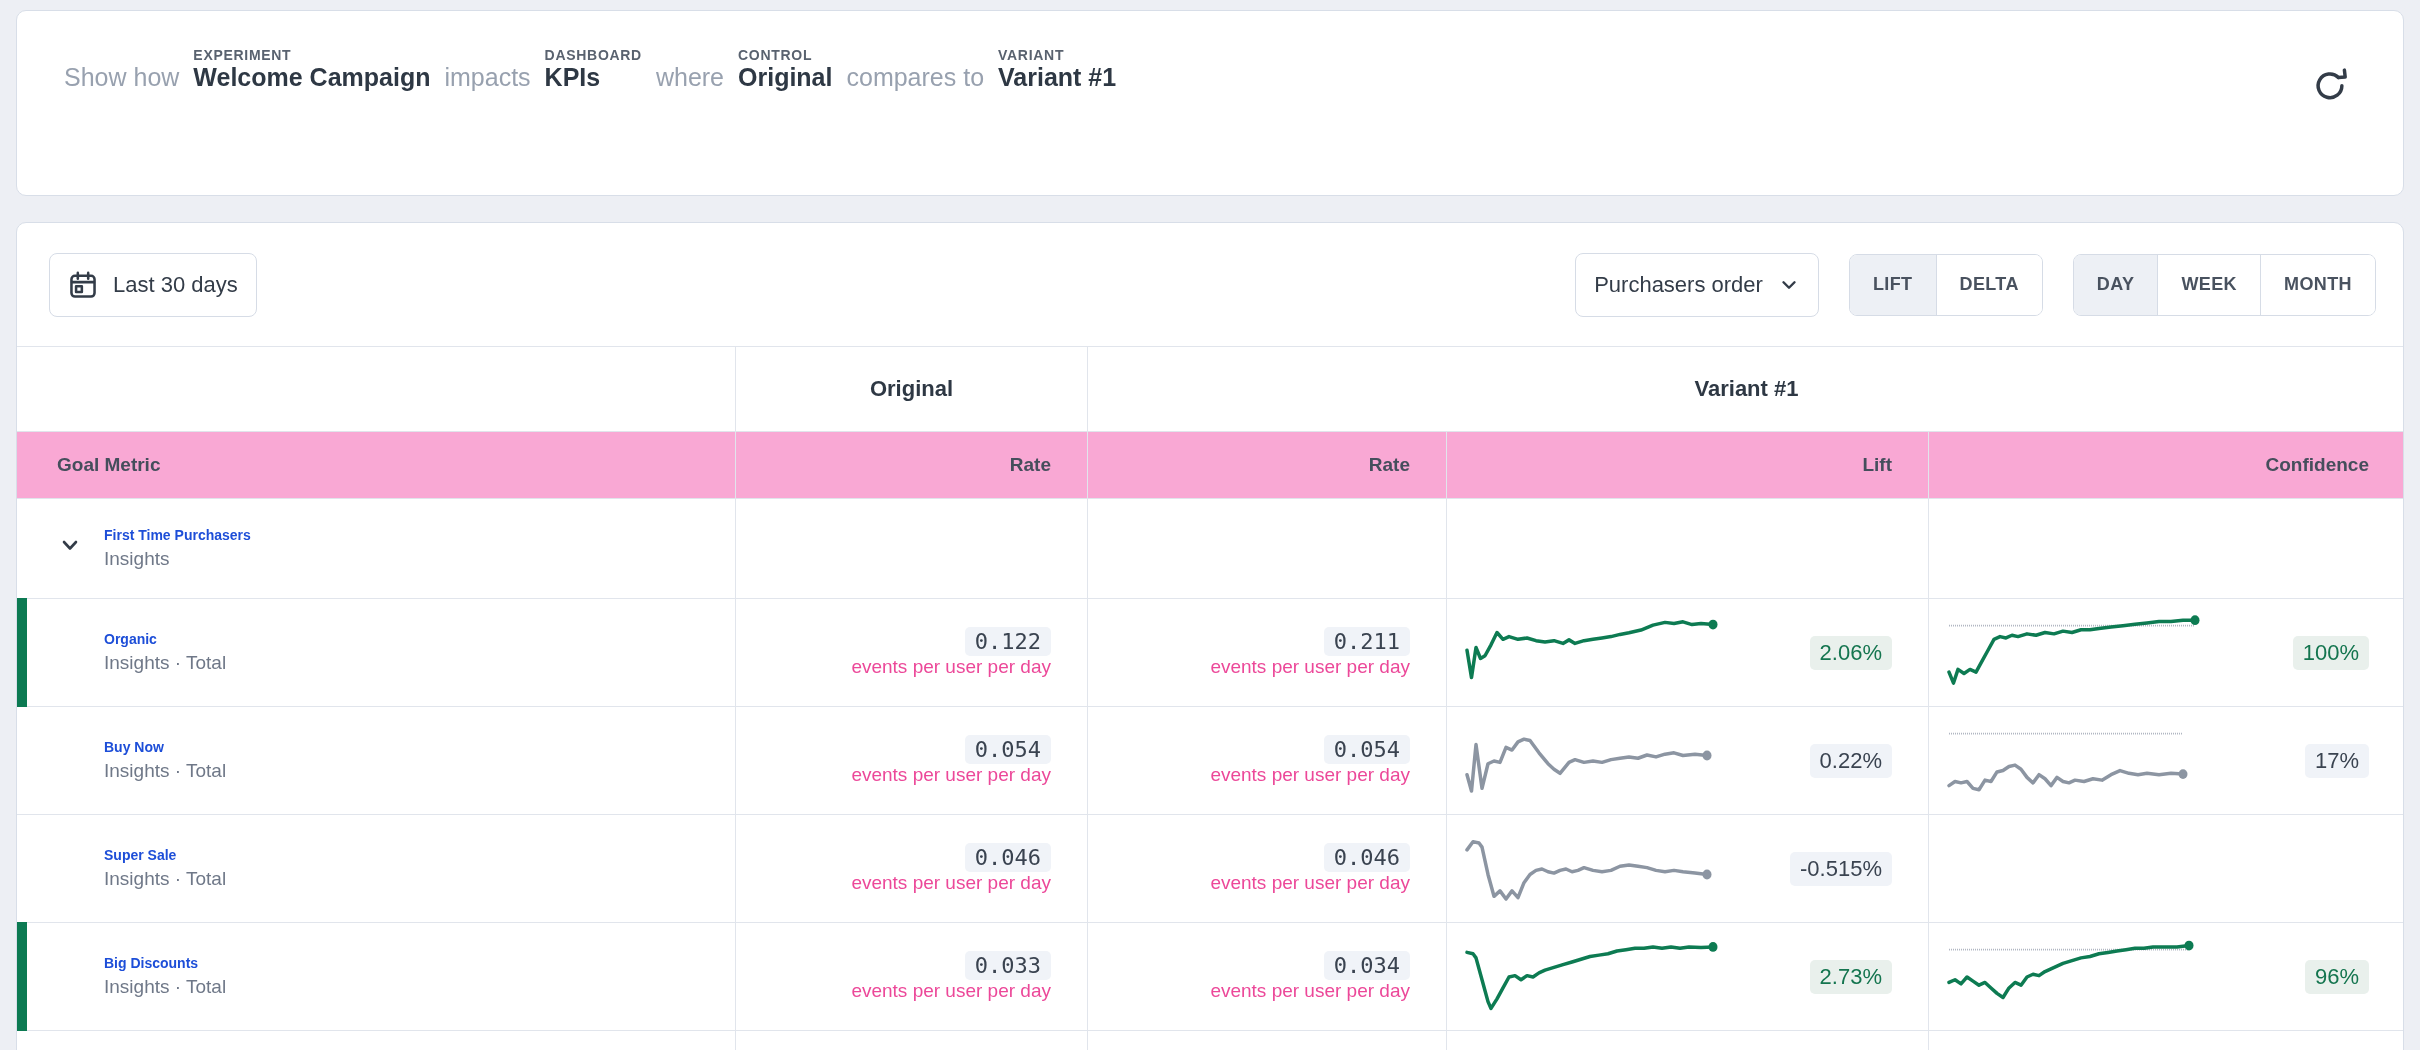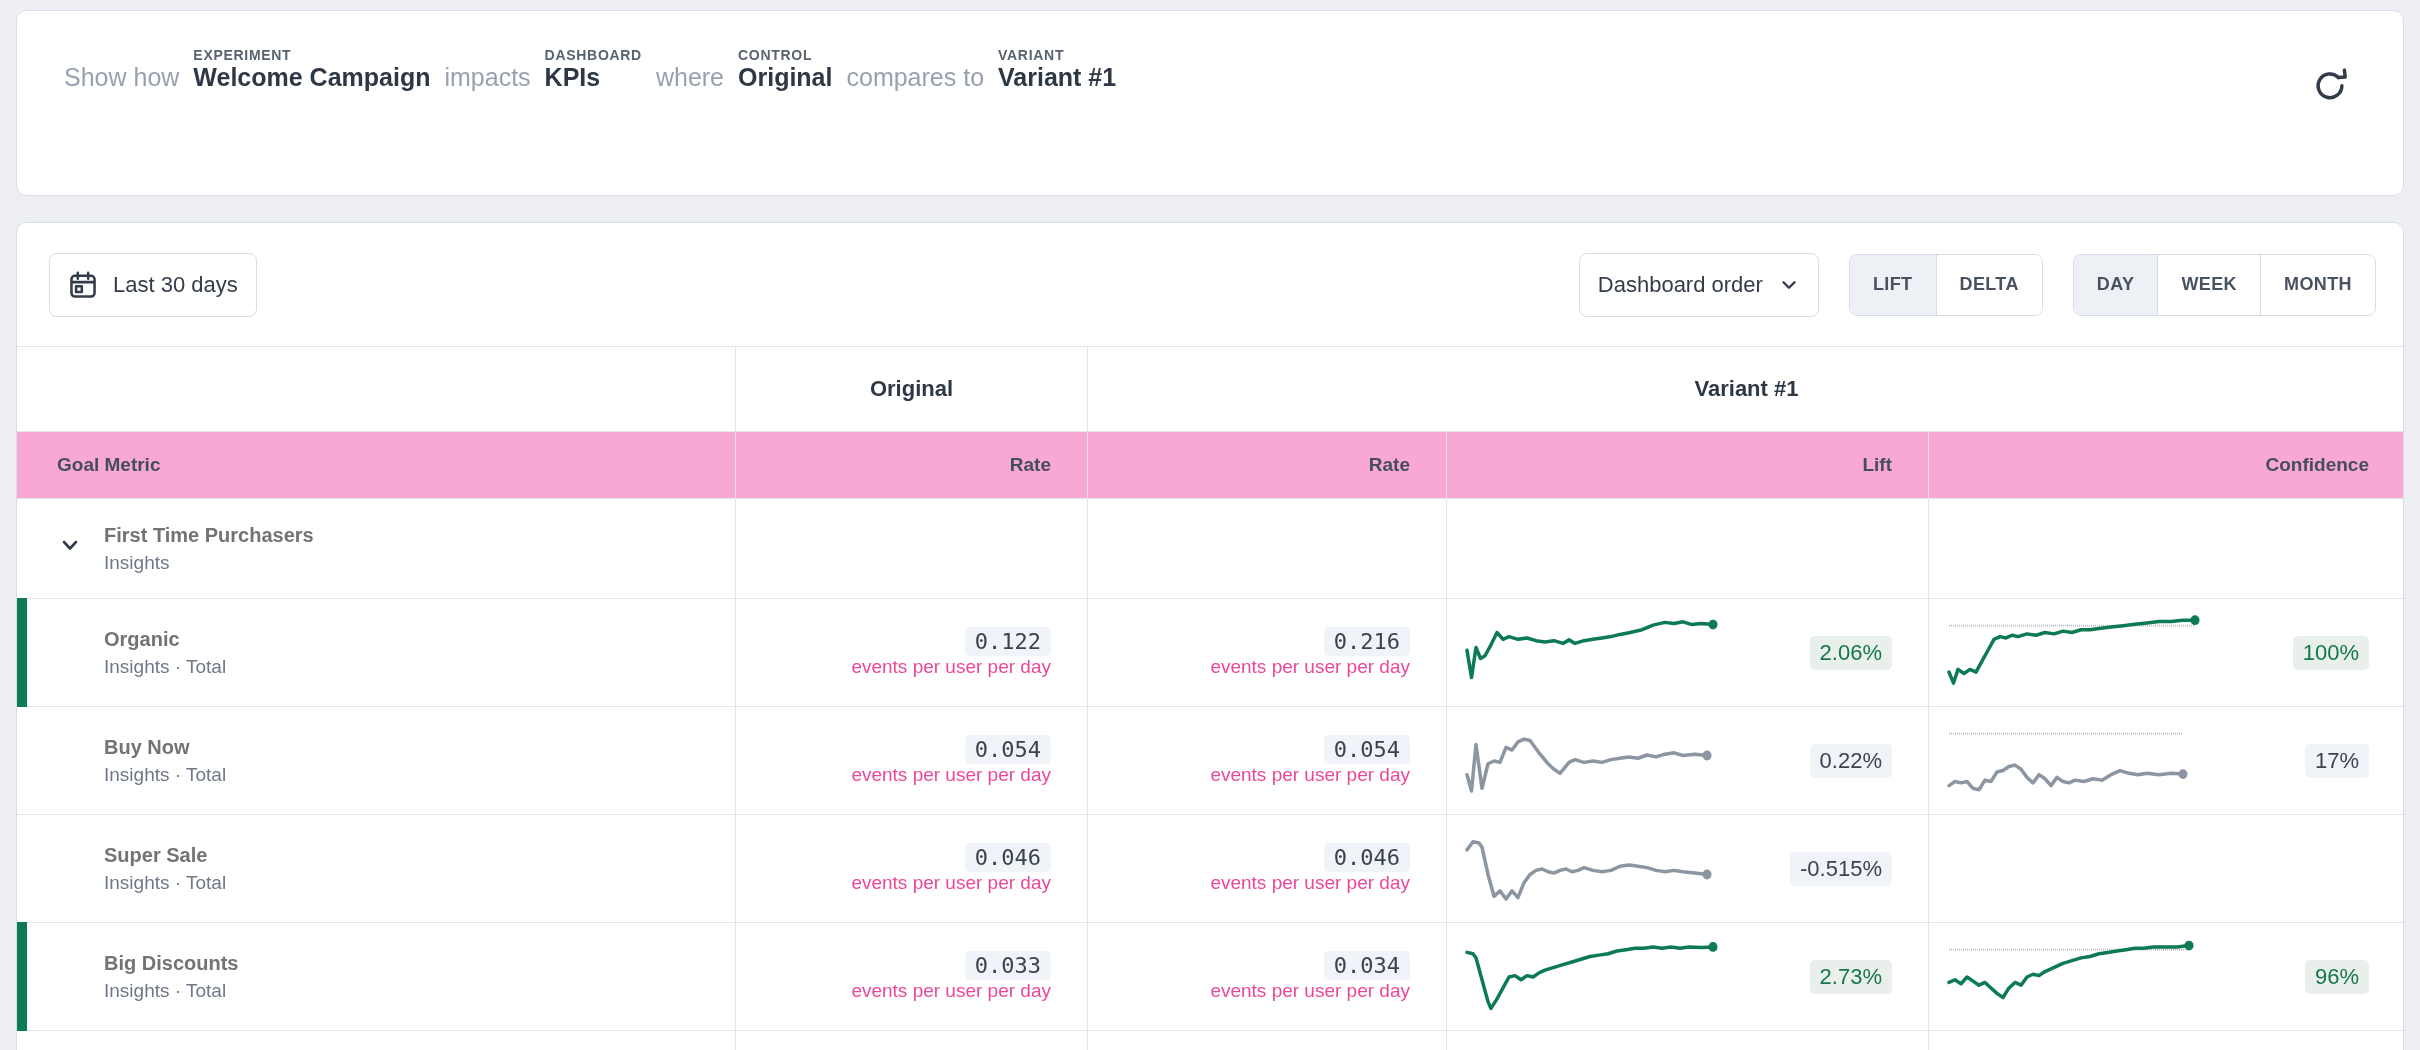--- a/index.html
+++ b/index.html
@@ -41,21 +41,21 @@
   .sub-cell{display:flex;align-items:center;font-size:19px;font-weight:700;color:#454e5c;}
   .sub-left{padding-left:40px;justify-content:flex-start;}
   .sub-right{padding-right:36px;justify-content:flex-end;}
   .row-parent{height:100px;}
   .row-metric{height:108px;}
   .row-partial{height:40px;border-bottom:none;}
   .row-metric[data-tone-applied="green"]::before{content:"";position:absolute;left:0;top:-1px;bottom:-1px;width:10px;background:#0c7a52;z-index:2;}
 
   .c-name{display:flex;align-items:center;padding-left:87px;}
   .name-wrap{display:flex;flex-direction:column;gap:5px;}
-  .metric-link{font-size:20px;font-weight:700;color:#737373;text-decoration:none;cursor:pointer;}
+  .metric-link{font-size:14px;font-weight:700;color:#1d4ed8;text-decoration:none;cursor:pointer;}
   .metric-sub{font-size:19px;color:#6f7888;}
   .collapse-toggle{position:absolute;left:36px;top:30px;width:34px;height:34px;background:transparent;border:none;padding:0;cursor:pointer;}
 
   .c-rate{display:flex;flex-direction:column;align-items:flex-end;justify-content:center;padding-right:36px;}
   .rate-chip{font-family:"DejaVu Sans Mono",monospace;font-size:22px;color:#3a4350;background:#f0f3f8;padding:2px 10px;border-radius:5px;}
   .rate-unit{font-size:19px;color:#ec4899;}
 
   .c-spark{position:relative;}
   .spark{position:absolute;left:14px;top:50%;transform:translateY(-50%);width:300px;height:82px;overflow:visible;}
   .spark .ln{fill:none;stroke-width:3.5px;vector-effect:non-scaling-stroke;stroke-linejoin:round;stroke-linecap:round;stroke:#8c95a2;}
@@ -113,21 +113,21 @@
           <line class="icon-stroke" x1="8.5" y1="2.5" x2="8.5" y2="7.5"></line>
           <line class="icon-stroke" x1="17.5" y1="2.5" x2="17.5" y2="7.5"></line>
           <line class="icon-stroke" x1="3.5" y1="10.5" x2="22.5" y2="10.5"></line>
           <rect class="icon-stroke" x="7" y="14" width="5" height="5"></rect>
         </svg>
         <span>Last 30 days</span>
       </button>
 
       <div class="toolbar-right">
         <button class="btn">
-          <span>Dashboard order</span>
+          <span>Purchasers order</span>
           <svg width="22" height="22" viewBox="0 0 20 20">
             <polyline class="icon-stroke" points="5,7.5 10,12.5 15,7.5"></polyline>
           </svg>
         </button>
 
         <div class="seg-group">
           <button class="seg selected">LIFT</button>
           <button class="seg">DELTA</button>
         </div>
 
@@ -178,21 +178,21 @@
           <div class="name-wrap">
             <a class="metric-link">Organic</a>
             <div class="metric-sub">Insights · Total</div>
           </div>
         </div>
         <div class="cell c-rate">
           <span class="rate-chip">0.122</span>
           <span class="rate-unit">events per user per day</span>
         </div>
         <div class="cell c-rate">
-          <span class="rate-chip">0.216</span>
+          <span class="rate-chip">0.211</span>
           <span class="rate-unit">events per user per day</span>
         </div>
         <div class="cell c-spark">
           <svg class="spark tone-green" viewBox="0 0 100 30" preserveAspectRatio="none">
               <polyline points="2,14 3.5,24 5,13 6.5,17 8,16 10,12 12,7.5 14,10 16,9 19,10 22,9.5 25,10.5 28,11 31,10.5 34,11.5 36,10.2 38,11.5 41,10.5 44,10 47,9.5 50,9 53,8.2 56,7.6 60,6.6 64,4.8 68,3.8 71,4.2 74,3.6 77,4.6 80,4.2 84,4.6" class="ln"></polyline>
               <ellipse cx="84" cy="4.6" rx="1.5" ry="1.8" class="dot"></ellipse>
             </svg>
           <span class="chip tone-green" data-tone="table.rows.0.tone" data-tone-applied="green">2.06%</span>
         </div>
         <div class="cell c-spark no-r">

